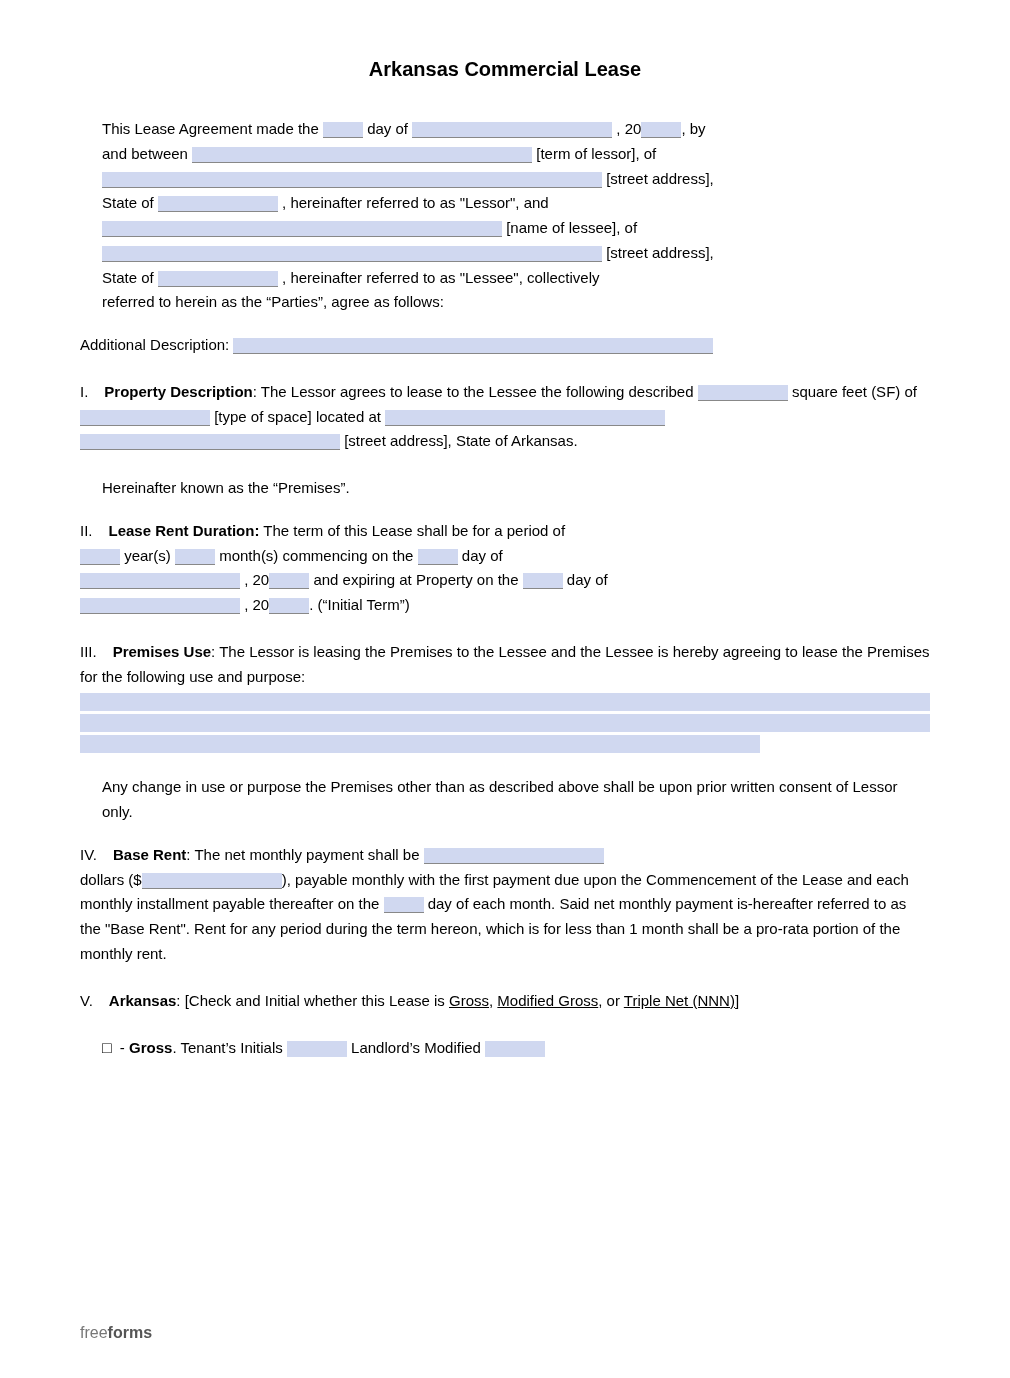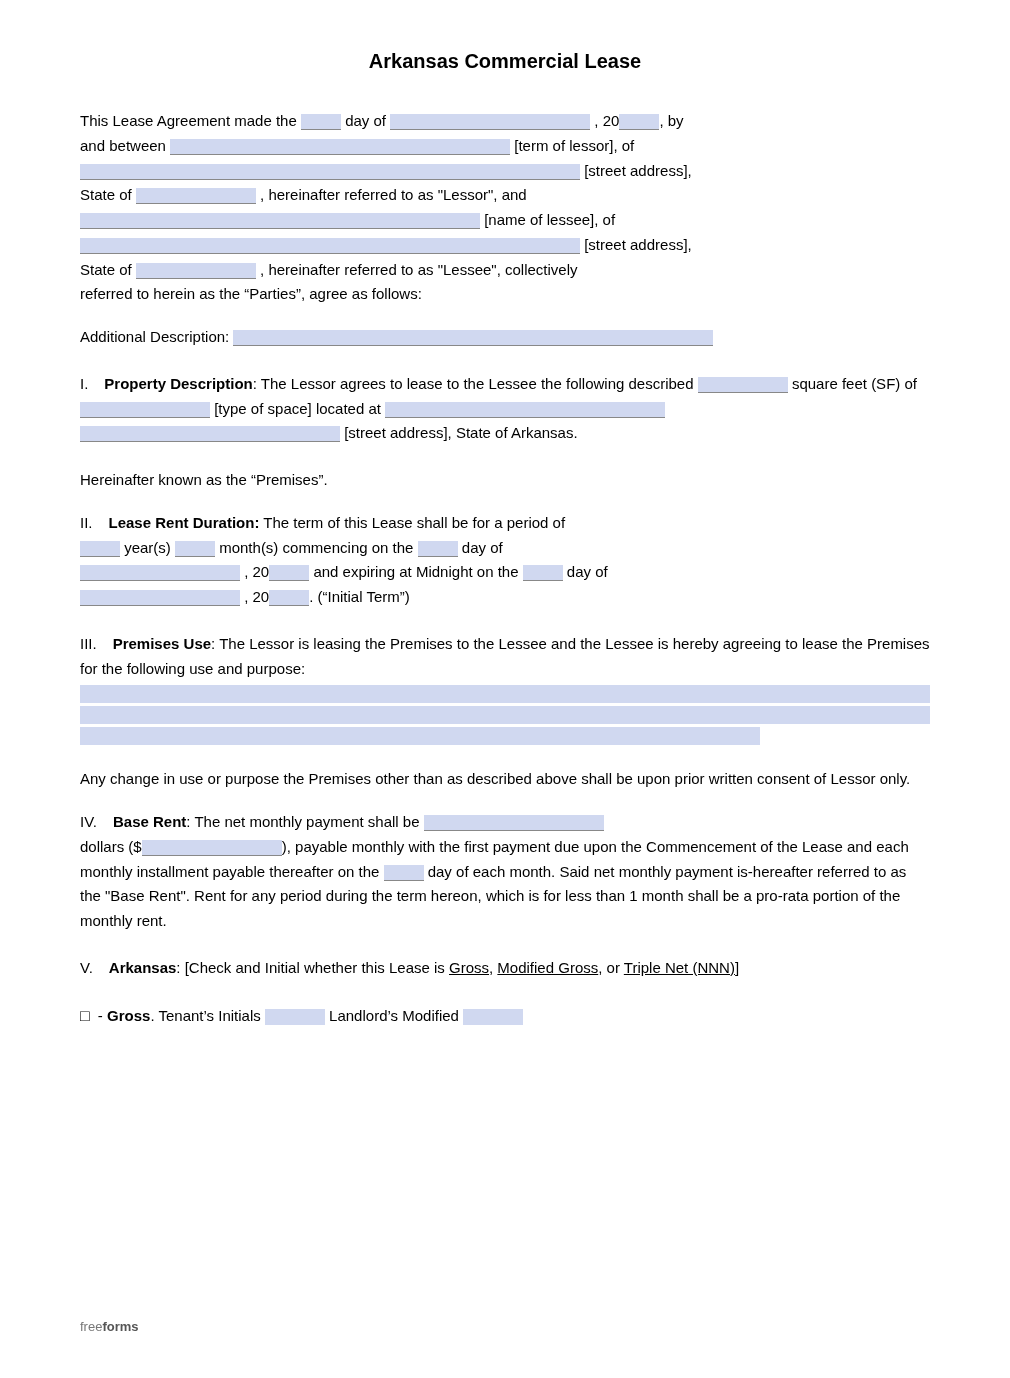--- a/index.html
+++ b/index.html
@@ -17,41 +17,42 @@
       min-height: 1378px;
       padding: 40px 80px 60px 80px;
       position: relative;
     }
 
     h1.doc-title {
       text-align: center;
       font-size: 20px;
       font-weight: bold;
       margin-bottom: 36px;
-      margin-top: 10px;
+      margin-top: 18px;
     }
 
     .doc-body {
       line-height: 1.65;
     }
 
     .inline-blank {
       display: inline-block;
       background-color: #d0d8f0;
       height: 16px;
       vertical-align: middle;
       border-bottom: 1px solid #888;
     }
 
     .blank-sm { width: 40px; }
     .blank-md { width: 120px; }
     .blank-lg { width: 200px; }
 
     .para {
       margin-bottom: 18px;
+      margin-left: 22px;
     }
 
     .para-section {
       margin-bottom: 22px;
     }
 
     .section-num {
       margin-right: 16px;
     }
 
@@ -79,23 +80,23 @@
     .initials-blank {
       display: inline-block;
       background-color: #d0d8f0;
       height: 16px;
       width: 60px;
       vertical-align: middle;
     }
 
     .footer {
       position: absolute;
-      bottom: 44px;
+      bottom: 36px;
       left: 80px;
-      font-size: 13px;
+      font-size: 16px;
       color: #555;
     }
 
     .footer span.free {
       color: #777;
       font-weight: normal;
     }
 
     .footer span.forms {
       color: #555;
@@ -169,21 +170,21 @@
     <br>
     <span class="inline-blank blank-sm"></span>
     <span>year(s)</span>
     <span class="inline-blank blank-sm"></span>
     <span>month(s) commencing on the</span>
     <span class="inline-blank blank-sm"></span>
     <span>day of</span>
     <br>
     <span class="inline-blank" style="width:160px;"></span>
     <span>, 20</span><span class="inline-blank blank-sm"></span>
-    <span>and expiring at Midnight on the</span>
+    <span>and expiring at Property on the</span>
     <span class="inline-blank blank-sm"></span>
     <span>day of</span>
     <br>
     <span class="inline-blank" style="width:160px;"></span>
     <span>, 20</span><span class="inline-blank blank-sm"></span><span>. (“Initial Term”)</span>
   </div>
 
   <div class="para-section">
     <span class="section-num">III.</span><strong>Premises Use</strong><span>: The Lessor is leasing the Premises to the Lessee and the Lessee is hereby agreeing to lease the Premises for the following use and purpose:</span>
     <div class="use-purpose-blanks">

